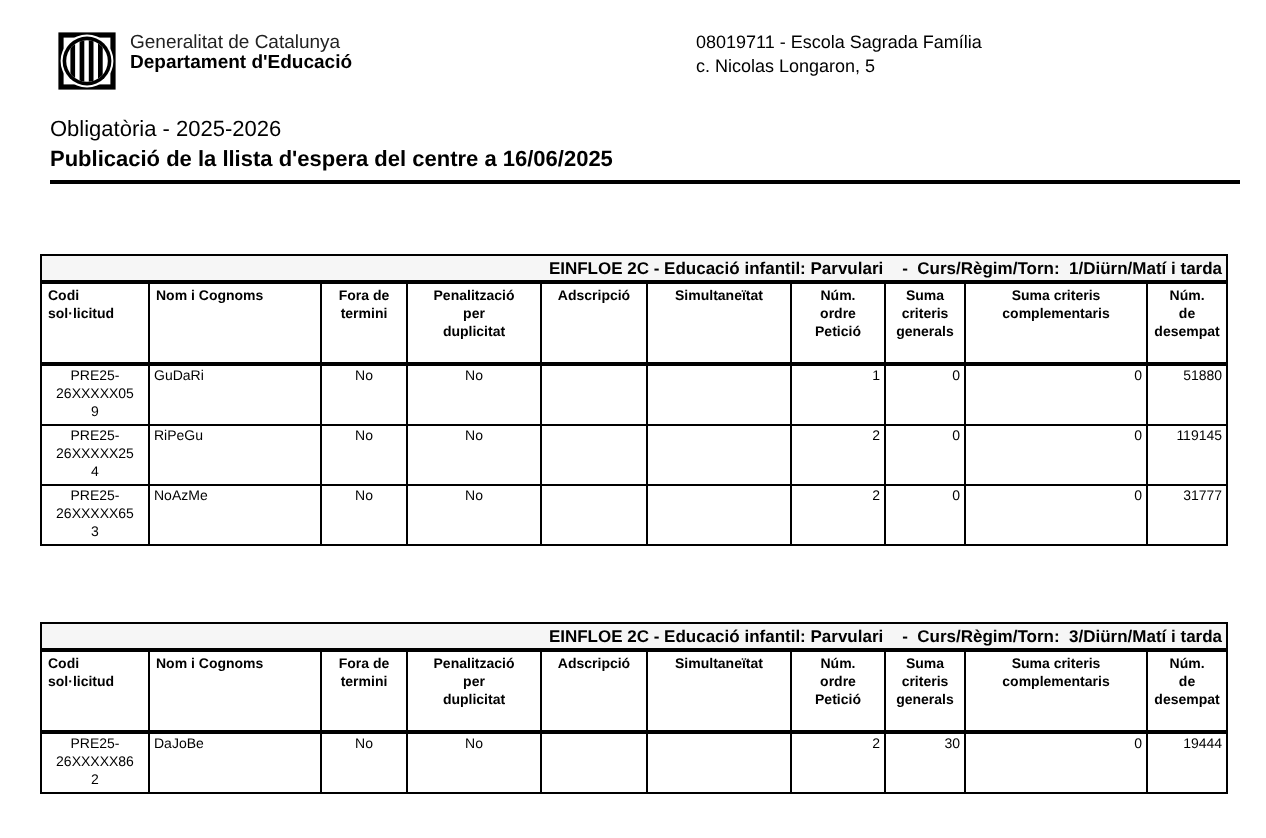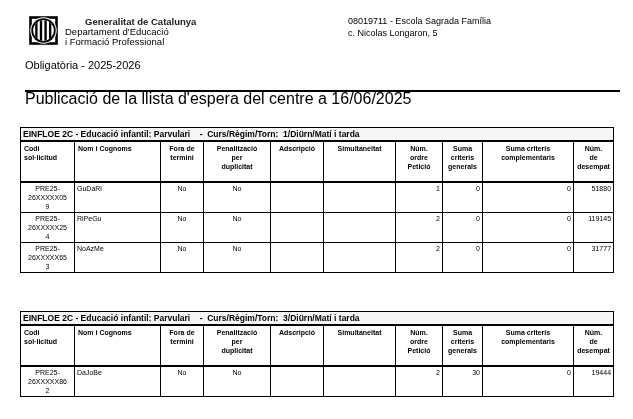--- a/index.html
+++ b/index.html
@@ -4,39 +4,39 @@
 <style>
   html,body{margin:0;padding:0;}
   body{
     width:633px;height:419px;background:#ffffff;position:relative;
     font-family:"Liberation Sans",sans-serif;color:#000;overflow:hidden;
   }
   .abs{position:absolute;}
   
   .brand{left:28px;top:15px;display:flex;align-items:flex-start;}
   .brand-text{margin-left:6px;padding-top:2px;font-size:9.5px;line-height:10px;}
-  .org-line1{color:#222;font-weight:bold;margin-left:20px;}
-  .org-line2,.org-line3{font-weight:normal;}
+  .org-line1{color:#222;font-weight:normal;}
+  .org-line2,.org-line3{font-weight:bold;}
   
   .center-info{left:348px;top:16px;font-size:9px;line-height:11.5px;}
   
   .program{left:25px;top:59px;font-size:11px;font-weight:normal;}
-  .subtitle{left:25px;top:74px;font-size:16px;font-weight:normal;margin-top:16px;}
+  .subtitle{left:25px;top:74px;font-size:11px;font-weight:bold;}
   .rule{left:25px;top:90px;width:595px;border-top:2px solid #000;height:0;}
   
   table.t{
     position:absolute;left:20px;width:593px;
     border-collapse:collapse;table-layout:fixed;
   }
   table.t td,table.t th{
     border:1px solid #000;font-size:7px;line-height:9px;
     vertical-align:top;padding:1px 2px;overflow:hidden;
   }
   table.t .title-cell{
-    height:11px;padding:0 2px;text-align:left;vertical-align:middle;
+    height:11px;padding:0 2px;text-align:right;vertical-align:middle;
     font-weight:bold;font-size:8.5px;line-height:12px;white-space:pre;
     background:#f6f6f6;border-bottom:2px solid #000;
   }
   table.t thead th{
     font-weight:bold;text-align:center;white-space:pre-line;
     height:36px;border-bottom:2px solid #000;padding-top:2px;
   }
   table.t thead th.h0,table.t thead th.h1{text-align:left;padding-left:3px;}
   table.t tbody tr{height:27px;}
   td.c0{text-align:center;white-space:pre-line;}
@@ -63,21 +63,20 @@
     <g clip-path="url(#lgc)">
       <rect x="7.2" y="4" width="2.35" height="23" fill="#000"></rect>
       <rect x="11.8" y="4" width="2.35" height="23" fill="#000"></rect>
       <rect x="16.4" y="4" width="2.35" height="23" fill="#000"></rect>
       <rect x="21.0" y="4" width="2.35" height="23" fill="#000"></rect>
     </g>
   </svg>
   <div class="brand-text">
     <div class="org-line1">Generalitat de Catalunya</div>
     <div class="org-line2">Departament d'Educació</div>
-    <div class="org-line3">i Formació Professional</div>
   </div>
 </div>
 
 <div class="abs center-info">
   <div>08019711 - Escola Sagrada Família</div>
   <div>c. Nicolas Longaron, 5</div>
 </div>
 
 <div class="abs program">Obligatòria - 2025-2026</div>
 <div class="abs subtitle">Publicació de la llista d'espera del centre a 16/06/2025</div>

